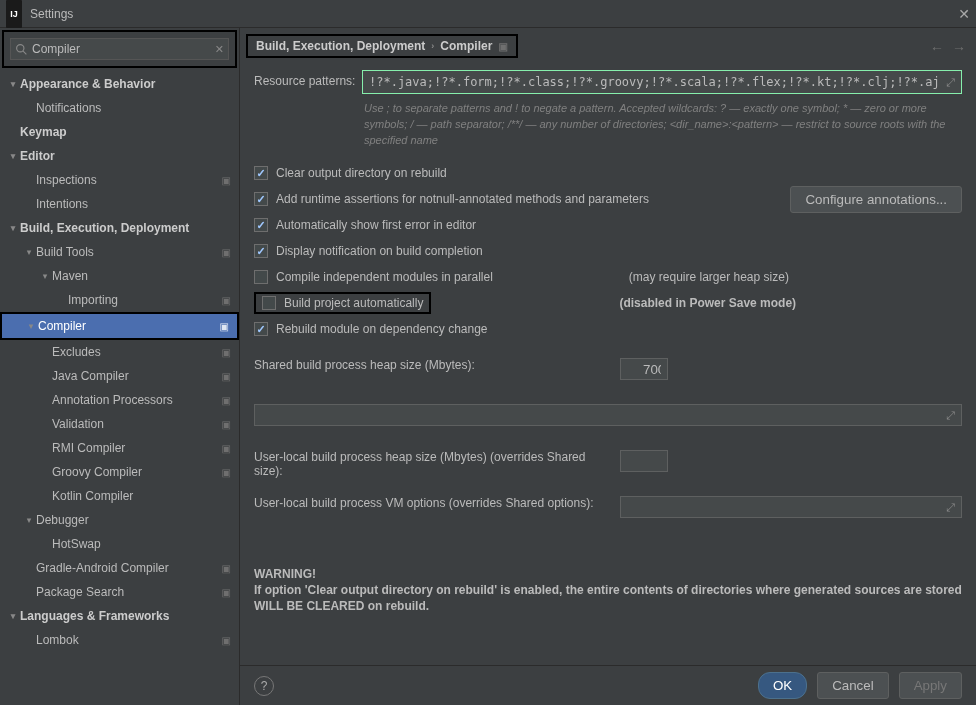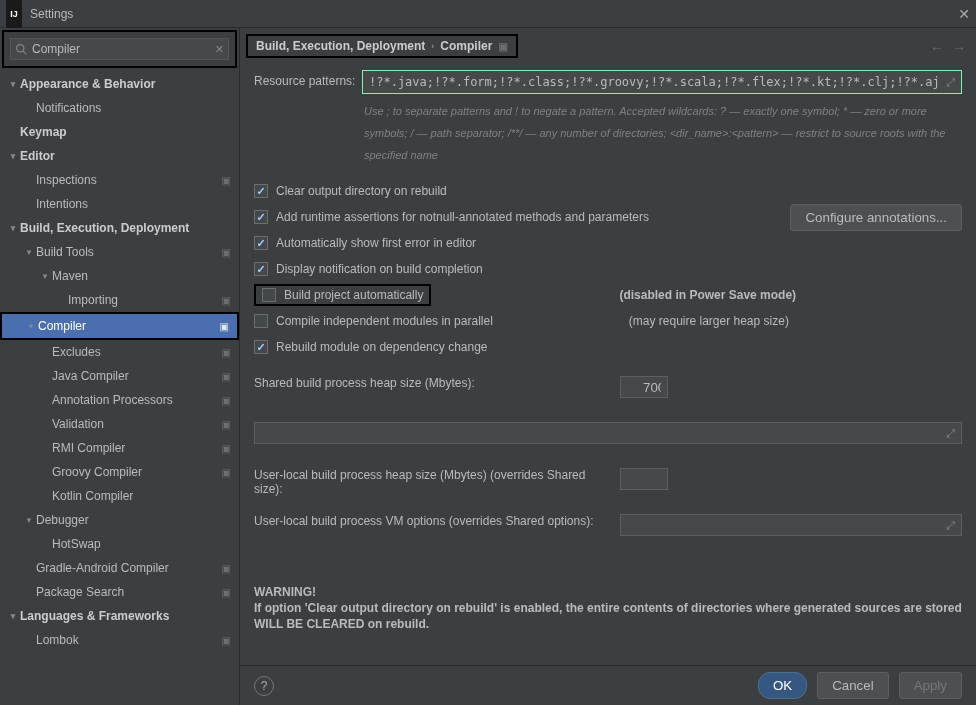--- a/index.html
+++ b/index.html
@@ -149,21 +149,21 @@
   font-family: "Consolas", monospace;
   color: #bbbbbb;
   overflow: hidden;
   white-space: nowrap;
 }
 .pattern-box .exp { margin-left: auto; color: #888; font-size: 11px; cursor: pointer; }
 .hint {
   font-style: italic;
   color: #808080;
   font-size: 11px;
-  line-height: 22px;
+  line-height: 16px;
   padding-left: 110px;
   margin-bottom: 12px;
 }
 .chk-row {
   display: flex;
   align-items: center;
   height: 26px;
   gap: 8px;
 }
 .chk {
@@ -399,30 +399,30 @@
       </div>
       <div class="chk-row">
         <span class="chk checked"></span>
         <span class="chk-label">Automatically show first error in editor</span>
       </div>
       <div class="chk-row">
         <span class="chk checked"></span>
         <span class="chk-label">Display notification on build completion</span>
       </div>
       <div class="chk-row">
+        <span class="chk"></span>
+        <span class="chk-label">Compile independent modules in parallel</span>
+        <span class="sub-note">(may require larger heap size)</span>
+      </div>
+      <div class="chk-row">
         <span class="boxed">
           <span class="chk"></span>
           <span class="chk-label">Build project automatically</span>
         </span>
         <span class="side-note">(disabled in Power Save mode)</span>
-      </div>
-      <div class="chk-row">
-        <span class="chk"></span>
-        <span class="chk-label">Compile independent modules in parallel</span>
-        <span class="sub-note">(may require larger heap size)</span>
       </div>
       <div class="chk-row">
         <span class="chk checked"></span>
         <span class="chk-label">Rebuild module on dependency change</span>
       </div>
 
       <div class="form-row">
         <span class="flabel">Shared build process heap size (Mbytes):</span>
         <input class="txt short" value="700" style="">
       </div>

